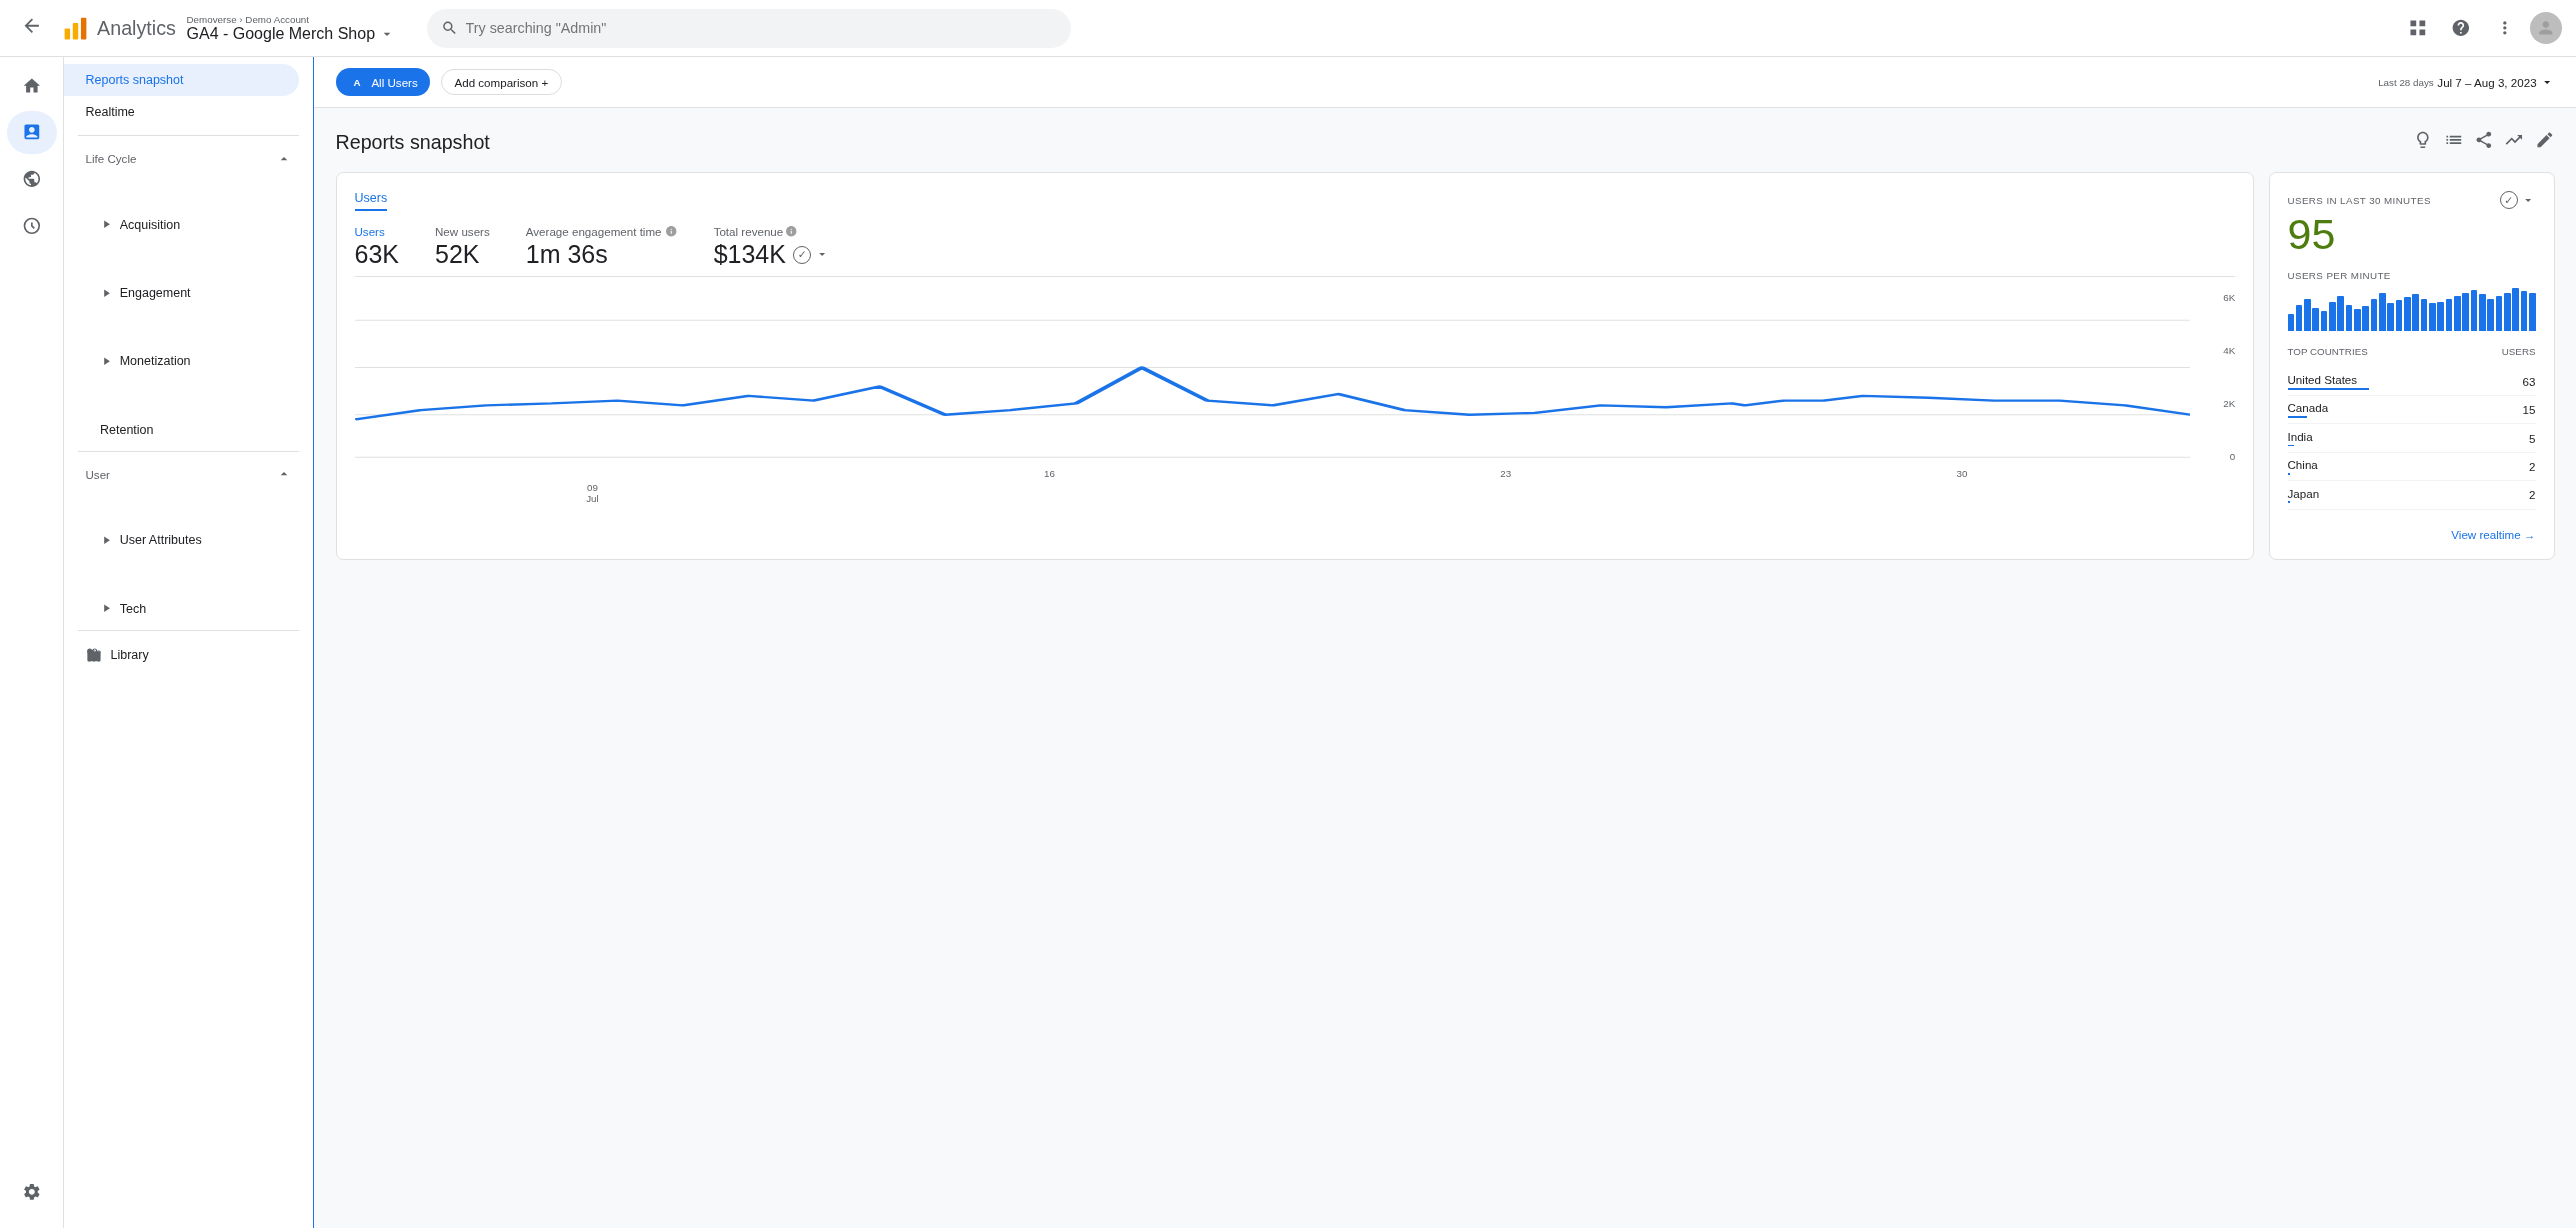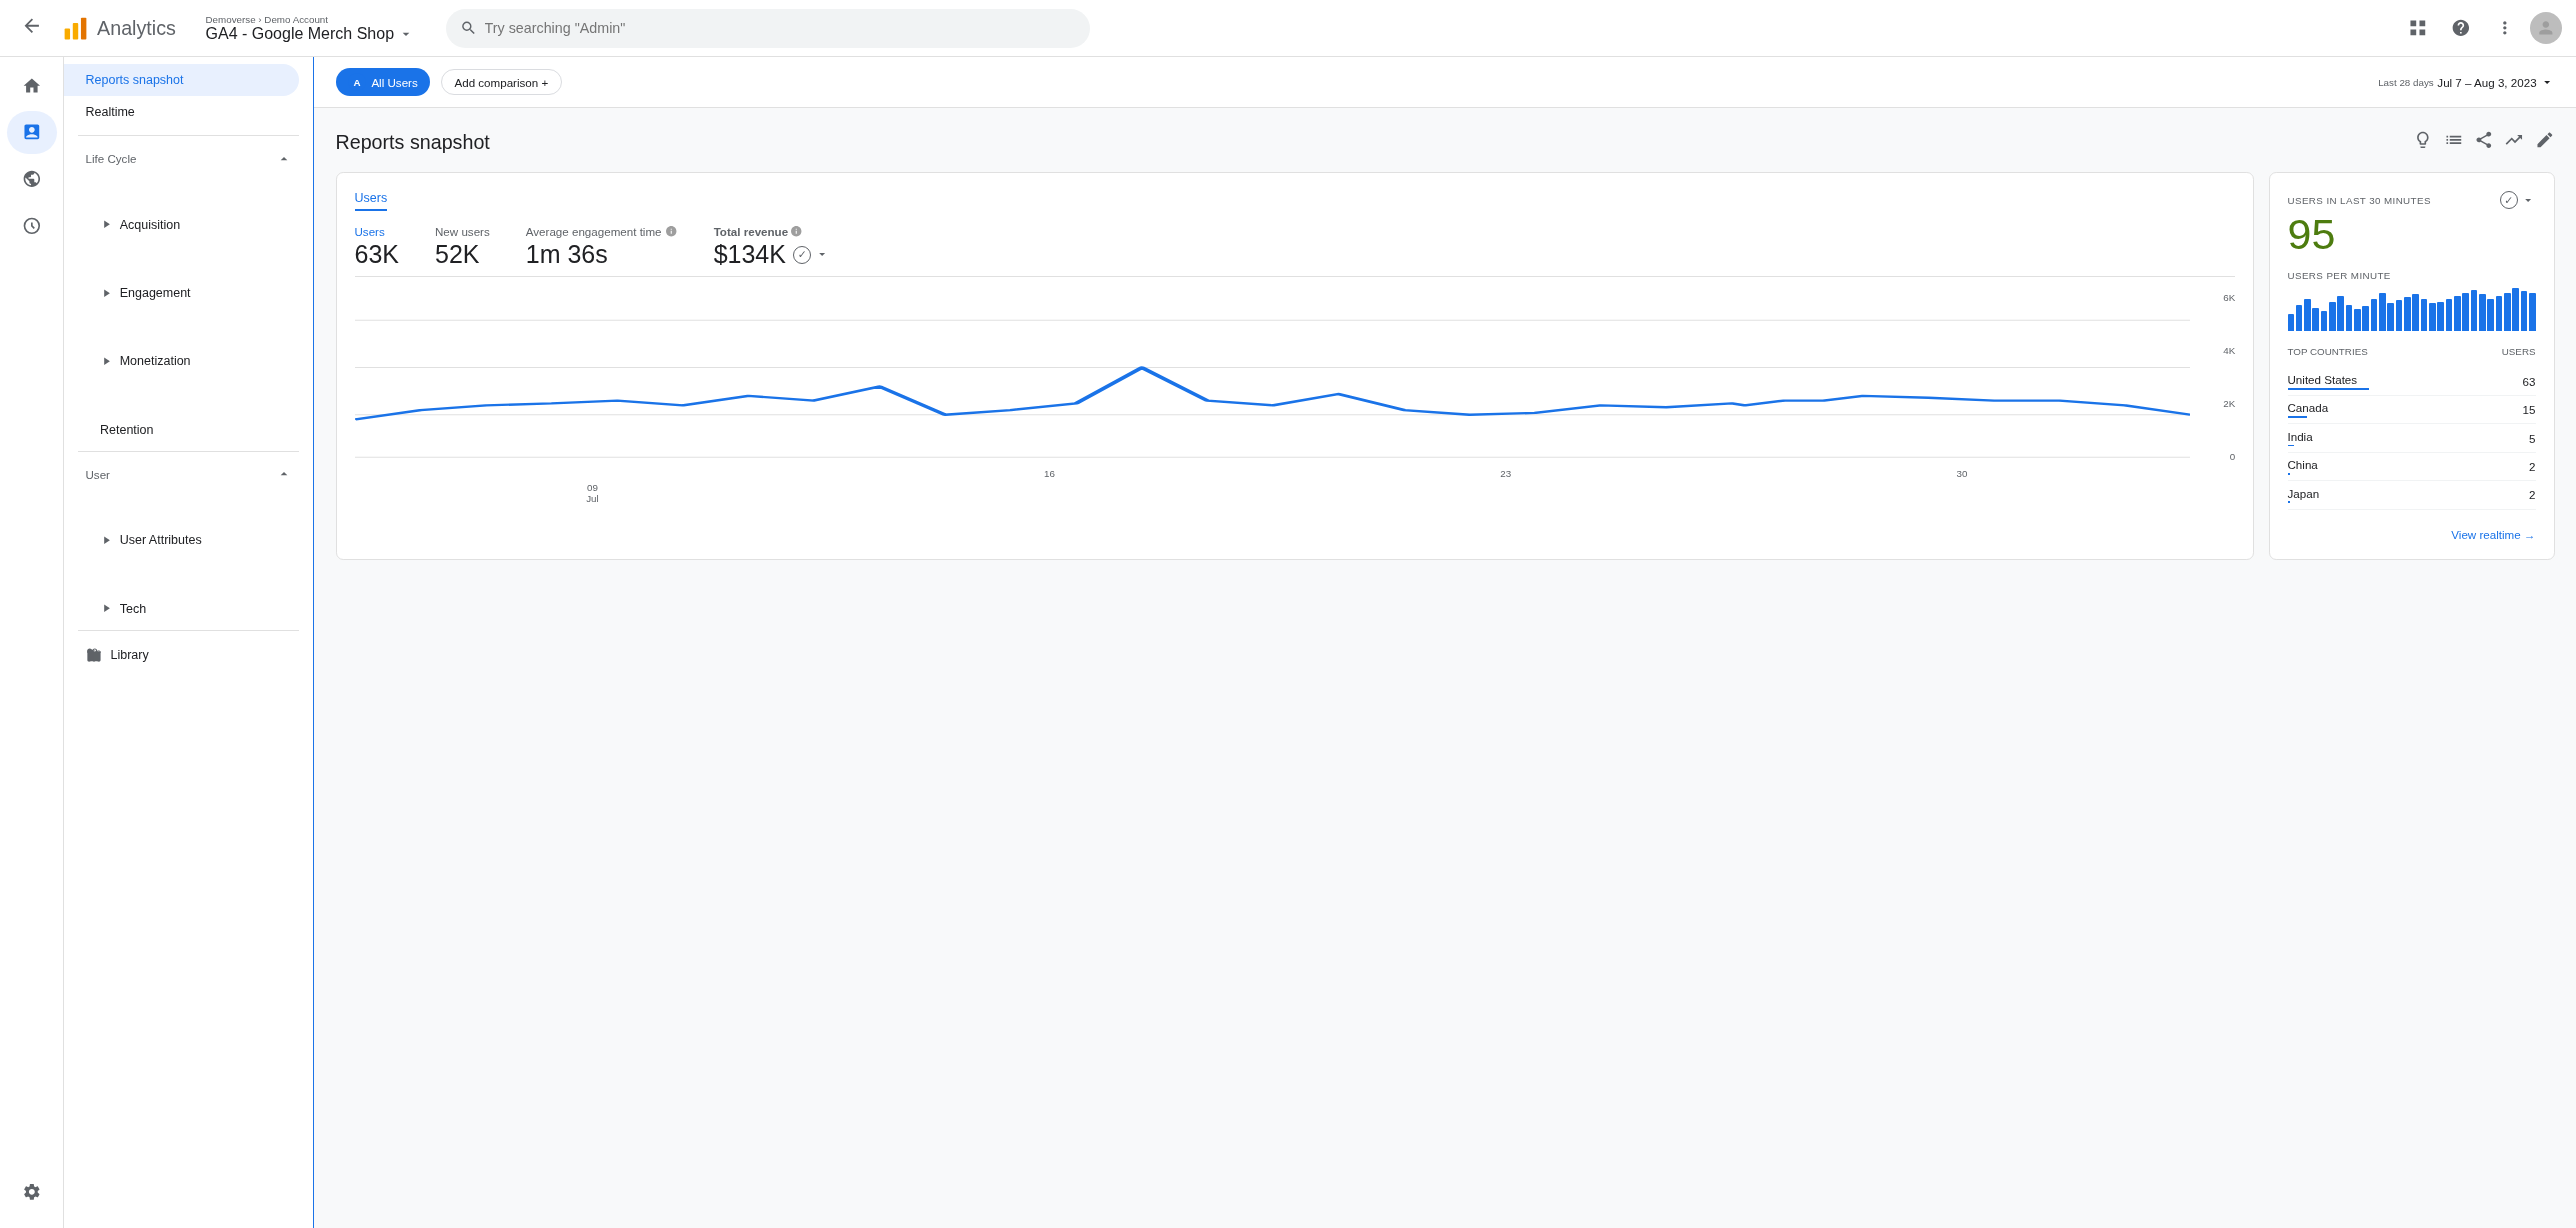--- a/index.html
+++ b/index.html
@@ -7,21 +7,21 @@
 
     
     .topbar {
       display: flex; align-items: center; height: 57px;
       background: #fff; border-bottom: 0.9px solid #e0e0e0;
       padding: 0 14.3px; gap: 10.7px; position: fixed; top: 0; left: 0; right: 0; z-index: 100;
     }
     .topbar-back { color: #5f6368; font-size: 18px; cursor: pointer; padding: 7.2px; }
     .topbar-logo { display: flex; align-items: center; gap: 7.2px; }
     .topbar-app-name { font-size: 19.7px; color: #5f6368; font-weight: 400; }
-    .topbar-account { display: flex; flex-direction: column; margin-left: 19px; }
+    .topbar-account { display: flex; flex-direction: column; margin-left: 0; }
     .topbar-account-breadcrumb { font-size: 9.8px; color: #5f6368; }
     .topbar-account-name { font-size: 16px; font-weight: 400; color: #202124; display: flex; align-items: center; gap: 3.6px; }
     .topbar-search {
       flex: 1; margin: 0 21.5px;
       background: #f1f3f4; border-radius: 21.5px; height: 39px;
       display: flex; align-items: center; padding: 0 14.3px; gap: 7.2px;
       max-width: 644px;
     }
     .topbar-search-input { background: none; border: none; outline: none; font-size: 14.3px; color: #5f6368; width: 100%; }
     .topbar-actions { display: flex; align-items: center; gap: 7.2px; margin-left: auto; }
@@ -354,21 +354,21 @@
             <div class="metric">
               <span class="metric-label secondary" style="display:flex;align-items:center;gap:3.6px;">
                 <span>Average engagement time</span>
                 <svg width="12.5" height="12.5" viewBox="0 0 24 24">
                     <path d="M12 2C6.48 2 2 6.48 2 12s4.48 10 10 10 10-4.48 10-10S17.52 2 12 2zm1 15h-2v-6h2v6zm0-8h-2V7h2v2z" fill="#9e9e9e"></path>
                   </svg>
               </span>
               <span class="metric-value">1m 36s</span>
             </div>
             <div class="metric">
-              <span class="metric-label secondary" style="display:flex;align-items:flex-start;gap:2px;font-weight:bold;">
+              <span class="metric-label secondary" style="display:flex;align-items:flex-start;gap:2px;">
                 <span>Total revenue</span>
                 <svg width="12.5" height="12.5" viewBox="0 0 24 24">
                     <path d="M12 2C6.48 2 2 6.48 2 12s4.48 10 10 10 10-4.48 10-10S17.52 2 12 2zm1 15h-2v-6h2v6zm0-8h-2V7h2v2z" fill="#9e9e9e"></path>
                   </svg>
               </span>
               <div style="display:flex;align-items:center;gap:7.2px;">
                 <span class="metric-value">$134K</span>
                 <div class="check-dropdown">
                   <div class="check-icon">✓</div>
                   <svg width="14.3" height="14.3" viewBox="0 0 24 24">

